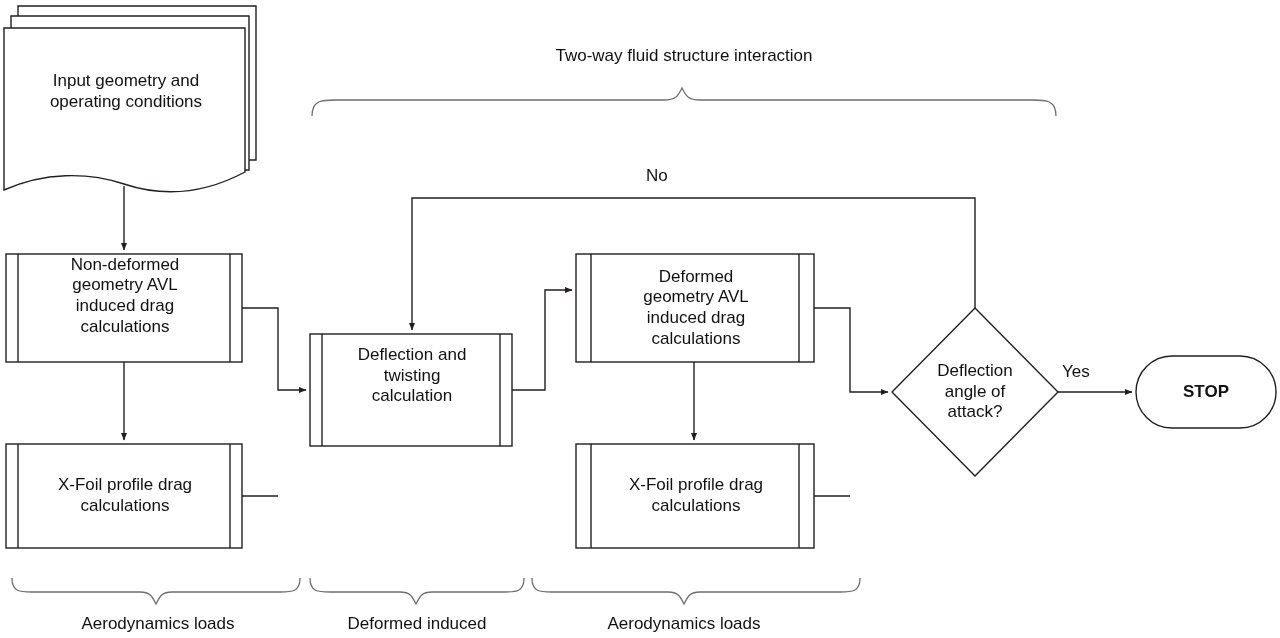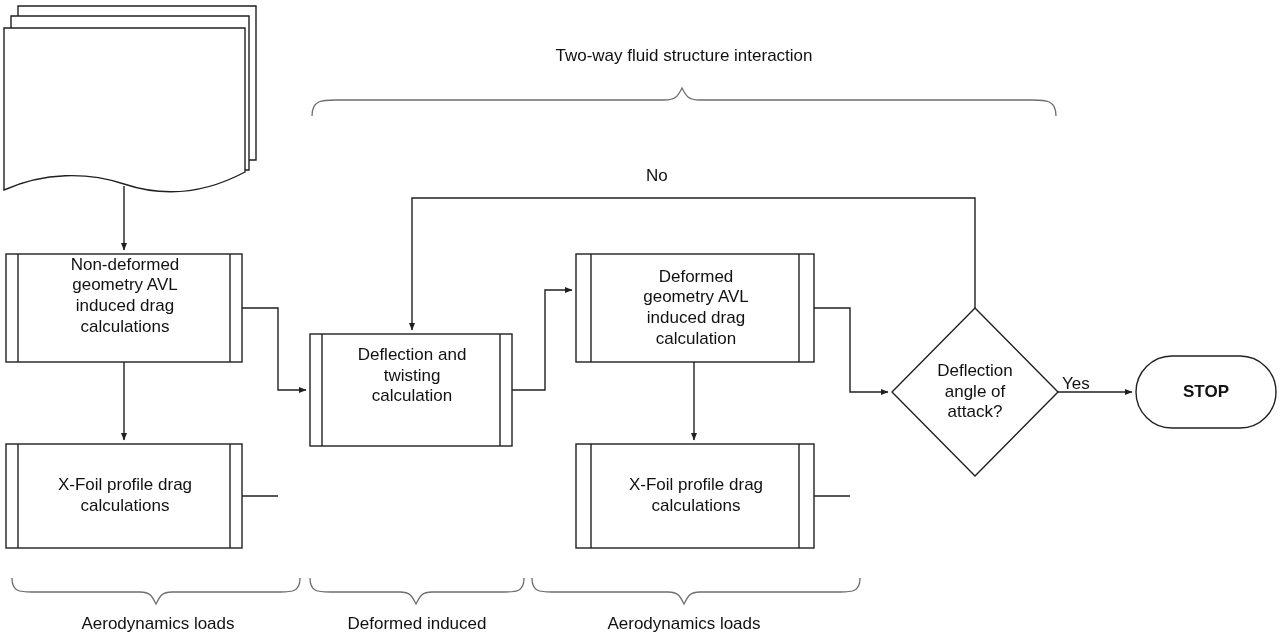--- a/index.html
+++ b/index.html
@@ -163,50 +163,52 @@
                C160,596 162,592 172,592 L280,592 C292,592 300,592 300,578"></path>
       <path d="M310,578 C310,592 318,592 330,592 L400,592 C410,592 412,596 416,604
                C420,596 422,592 432,592 L504,592 C516,592 524,592 524,578"></path>
       <path d="M532,578 C532,592 540,592 552,592 L668,592 C678,592 680,596 684,604
                C688,596 690,592 700,592 L840,592 C852,592 860,592 860,578"></path>
     </g>
   </svg>
 
   <div class="label-text" style="left:404px; top:46px; width:560px;">Two-way fluid structure interaction</div>
 
+  <div class="node-text" style="left:18px; top:58px; width:216px; height:68px;">Input geometry and
+operating conditions</div>
 
   <div class="node-text" style="left:22px; top:254px; width:206px; height:84px;">Non-deformed
 geometry AVL
 induced drag
 calculations</div>
 
   <div class="node-text" style="left:22px; top:444px; width:206px; height:104px;">X-Foil profile drag
 calculations</div>
 
   <div class="node-text" style="left:326px; top:334px; width:172px; height:84px;">Deflection and
 twisting
 calculation</div>
 
   <div class="node-text" style="left:594px; top:254px; width:204px; height:108px;">Deformed
 geometry AVL
 induced drag
-calculation</div>
+calculations</div>
 
   <div class="node-text" style="left:594px; top:444px; width:204px; height:104px;">X-Foil profile drag
 calculations</div>
 
   <div class="node-text" style="left:905px; top:340px; width:140px; height:104px;">Deflection
 angle of
 attack?</div>
 
   <div class="node-text" style="left:1136px; top:356px; width:140px; height:72px;font-weight:bold;">STOP</div>
 
   <div class="edge-label" style="left:646px; top:166px; width:74px;">No</div>
 
-  <div class="edge-label" style="left:1062px; top:362px; width:66px;margin-top:12px;">Yes</div>
+  <div class="edge-label" style="left:1062px; top:362px; width:66px;">Yes</div>
 
   <div class="label-text" style="left:36px; top:614px; width:244px;">Aerodynamics loads</div>
 
   <div class="label-text" style="left:302px; top:614px; width:230px;">Deformed induced</div>
 
   <div class="label-text" style="left:562px; top:614px; width:244px;">Aerodynamics loads</div>
 
 </div>
 
 </body></html>

